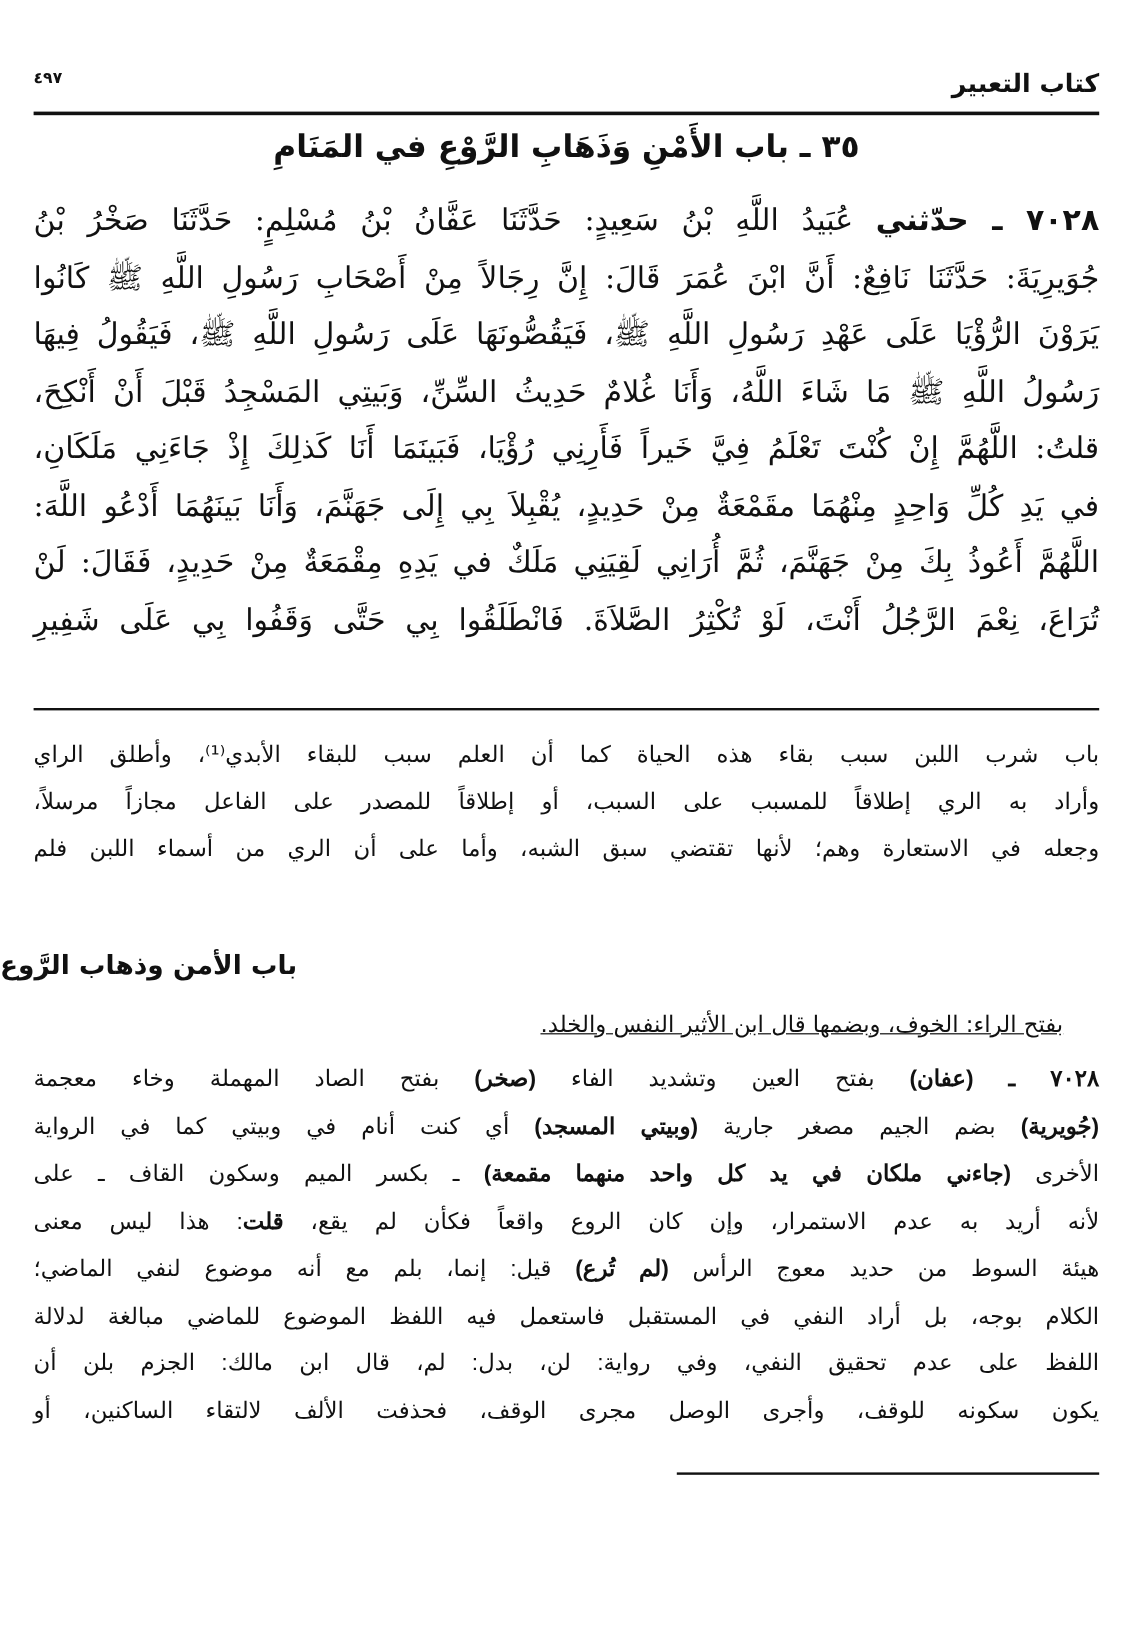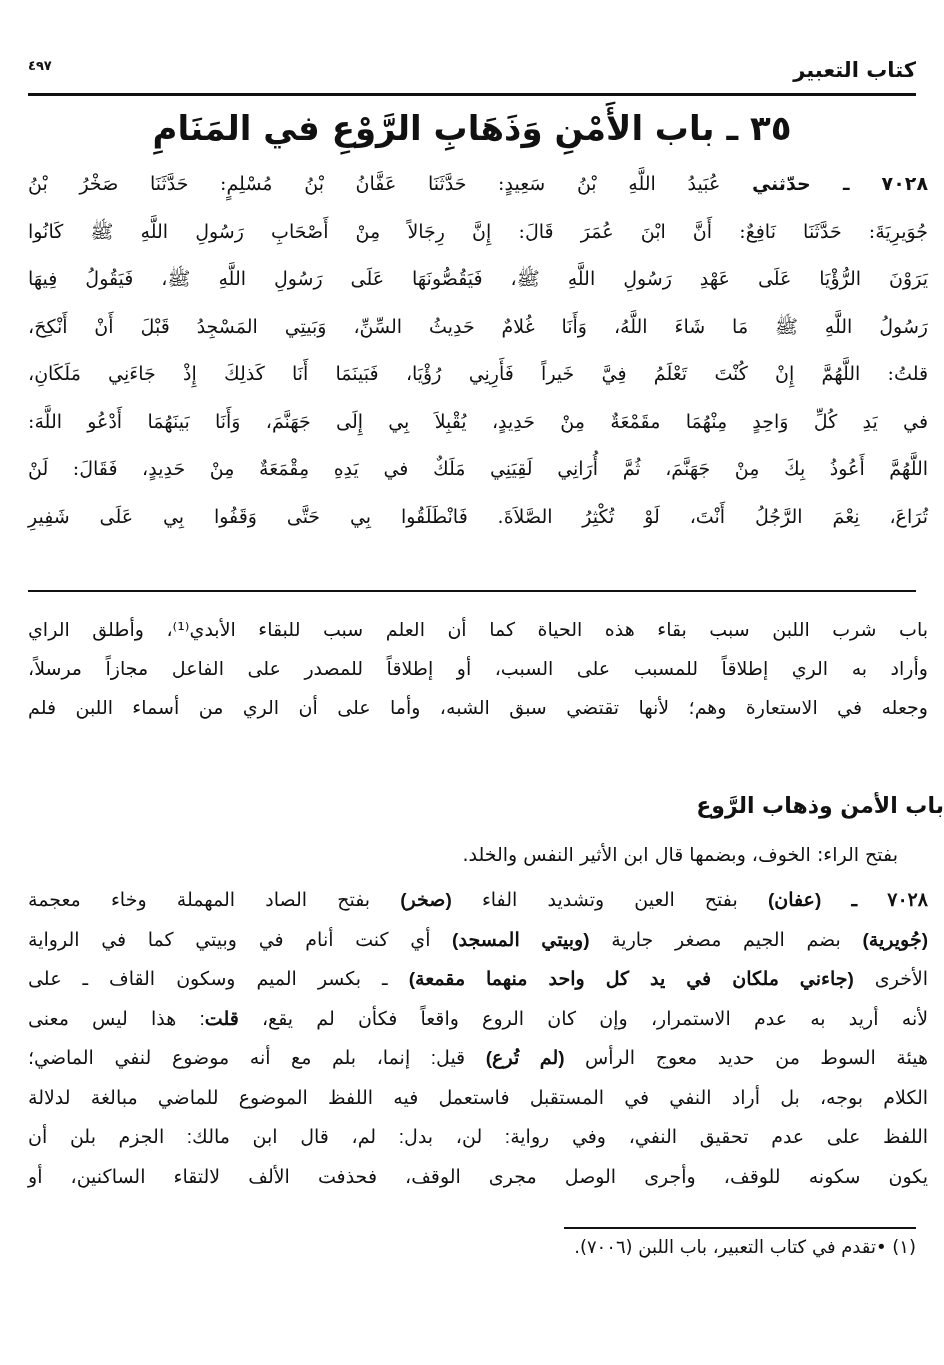--- a/index.html
+++ b/index.html
@@ -2,31 +2,31 @@
 <html lang="ar" dir="rtl"><head>
 <meta charset="utf-8">
 <style>
   html, body { margin:0; padding:0; background:#ffffff; }
   body { width:944px; height:1365px; position:relative; overflow:hidden; color:#111; font-family:"DejaVu Sans", sans-serif; }
   .page { position:absolute; left:0; top:0; width:944px; height:1365px; }
   .header { position:absolute; top:56px; left:28px; right:28px; height:40px; }
   .running-title { position:absolute; right:0; top:2px; font-family:"DejaVu Sans", sans-serif; font-weight:bold; font-size:21px; }
   .page-number { position:absolute; left:0; top:2px; font-family:"DejaVu Sans", sans-serif; font-weight:bold; font-size:13px; }
   .header-rule { position:absolute; top:93px; left:28px; right:28px; border-top:3px solid #111; }
-  .chapter-title { position:absolute; top:108px; left:0; right:0; text-align:center; font-weight:bold; font-size:34px; }
-  .hadith { position:absolute; top:160px; left:28px; right:16px; font-family:"DejaVu Serif", serif; font-size:19px; line-height:47.5px; text-align:justify; text-align-last:justify; }
+  .chapter-title { position:absolute; top:108px; left:0; right:0; text-align:center; font-weight:bold; font-size:26px; }
+  .hadith { position:absolute; top:160px; left:28px; right:28px; font-family:"DejaVu Serif", serif; font-size:25px; line-height:47.5px; text-align:justify; text-align-last:justify; }
   .hadith .line { display:block; white-space:nowrap; text-align:justify; text-align-last:justify; }
   .hadith .num { font-weight:bold; font-family:"DejaVu Sans", sans-serif; }
   .section-rule { position:absolute; top:590px; left:28px; right:28px; border-top:2px solid #111; }
-  .commentary { position:absolute; left:28px; right:16px; font-family:"DejaVu Sans", sans-serif; font-size:19px; line-height:39px; }
+  .commentary { position:absolute; left:28px; right:28px; font-family:"DejaVu Sans", sans-serif; font-size:19px; line-height:39px; }
   .commentary .line { display:block; white-space:nowrap; text-align:justify; text-align-last:justify; }
   .commentary .line.last { text-align-last:right; }
   .c1 { top:610px; }
-  .sub-title { position:absolute; top:793px; left:0; right:0; text-align:right; font-weight:bold; font-size:22px; font-family:"DejaVu Sans", sans-serif; }
-  .c2 { top:835px; }
+  .sub-title { position:absolute; top:793px; left:0; right:0; text-align:left; font-weight:bold; font-size:22px; font-family:"DejaVu Sans", sans-serif; }
+  .c2 { top:835px;text-decoration:underline; }
   .c2 .line { padding-right:30px; text-align-last:right; }
   .c3 { top:880px; font-family:Liberation Sans, sans-serif; font-size:19px; line-height:39.5px; }
   .b { font-weight:bold; }
   .footnote-rule { position:absolute; top:1227px; right:28px; width:352px; border-top:2px solid #111; }
   .footnote { position:absolute; top:1236px; right:28px; font-size:18px; font-family:"DejaVu Sans", sans-serif; }
 </style>
 </head>
 <body>
 
 <div class="page">
@@ -69,15 +69,14 @@
       <span class="line"><span class="b">(جُويرية)</span><span> بضم الجيم مصغر جارية </span><span class="b">(وبيتي المسجد)</span><span> أي كنت أنام في وبيتي كما في الرواية</span></span>
       <span class="line"><span>الأخرى </span><span class="b">(جاءني ملكان في يد كل واحد منهما مقمعة)</span><span> ـ بكسر الميم وسكون القاف ـ على</span></span>
       <span class="line"><span>لأنه أريد به عدم الاستمرار، وإن كان الروع واقعاً فكأن لم يقع، </span><span class="b">قلت</span><span>: هذا ليس معنى</span></span>
       <span class="line"><span>هيئة السوط من حديد معوج الرأس </span><span class="b">(لم تُرع)</span><span> قيل: إنما، بلم مع أنه موضوع لنفي الماضي؛</span></span>
       <span class="line"><span>الكلام بوجه، بل أراد النفي في المستقبل فاستعمل فيه اللفظ الموضوع للماضي مبالغة لدلالة</span></span>
       <span class="line"><span>اللفظ على عدم تحقيق النفي، وفي رواية: لن، بدل: لم، قال ابن مالك: الجزم بلن أن</span></span>
       <span class="line"><span>يكون سكونه للوقف، وأجرى الوصل مجرى الوقف، فحذفت الألف لالتقاء الساكنين، أو</span></span>
     </div>
 
   <div class="footnote-rule"></div>
-  <div class="footnote">(١) •تقدم في كتاب التعبير، باب اللبن (٧٠٠٦).</div>
 
 </div>
 
 </body></html>

